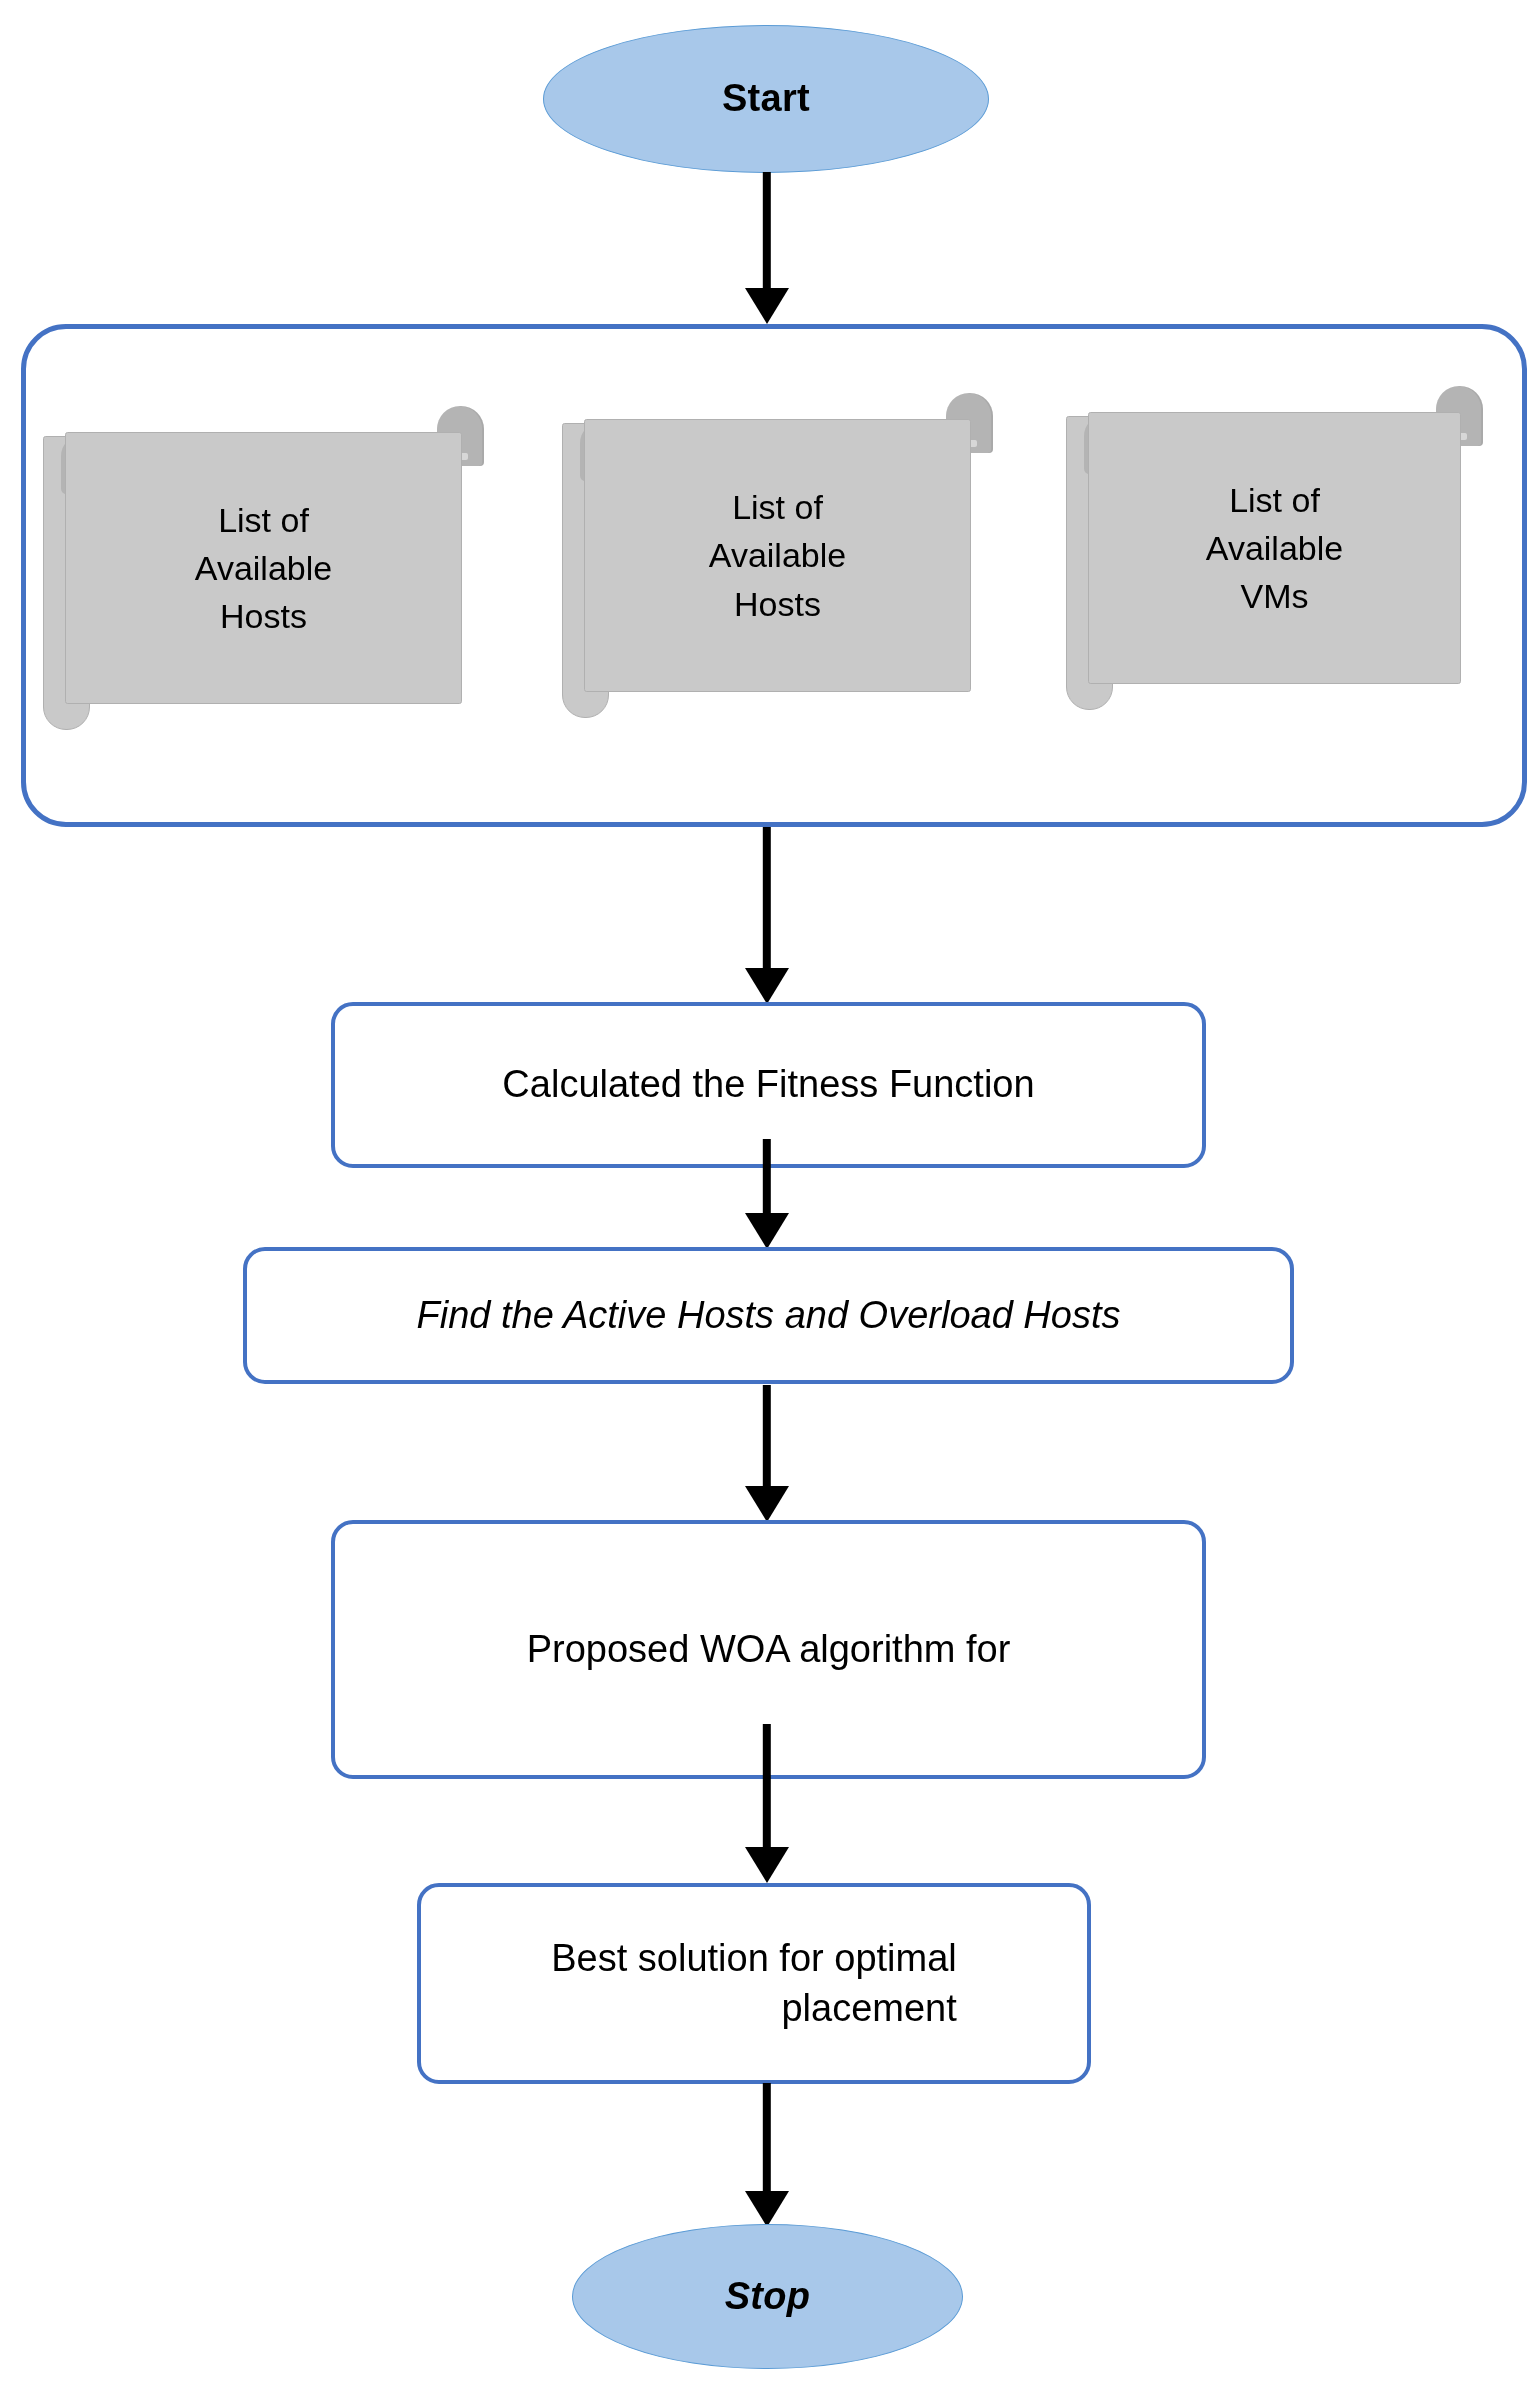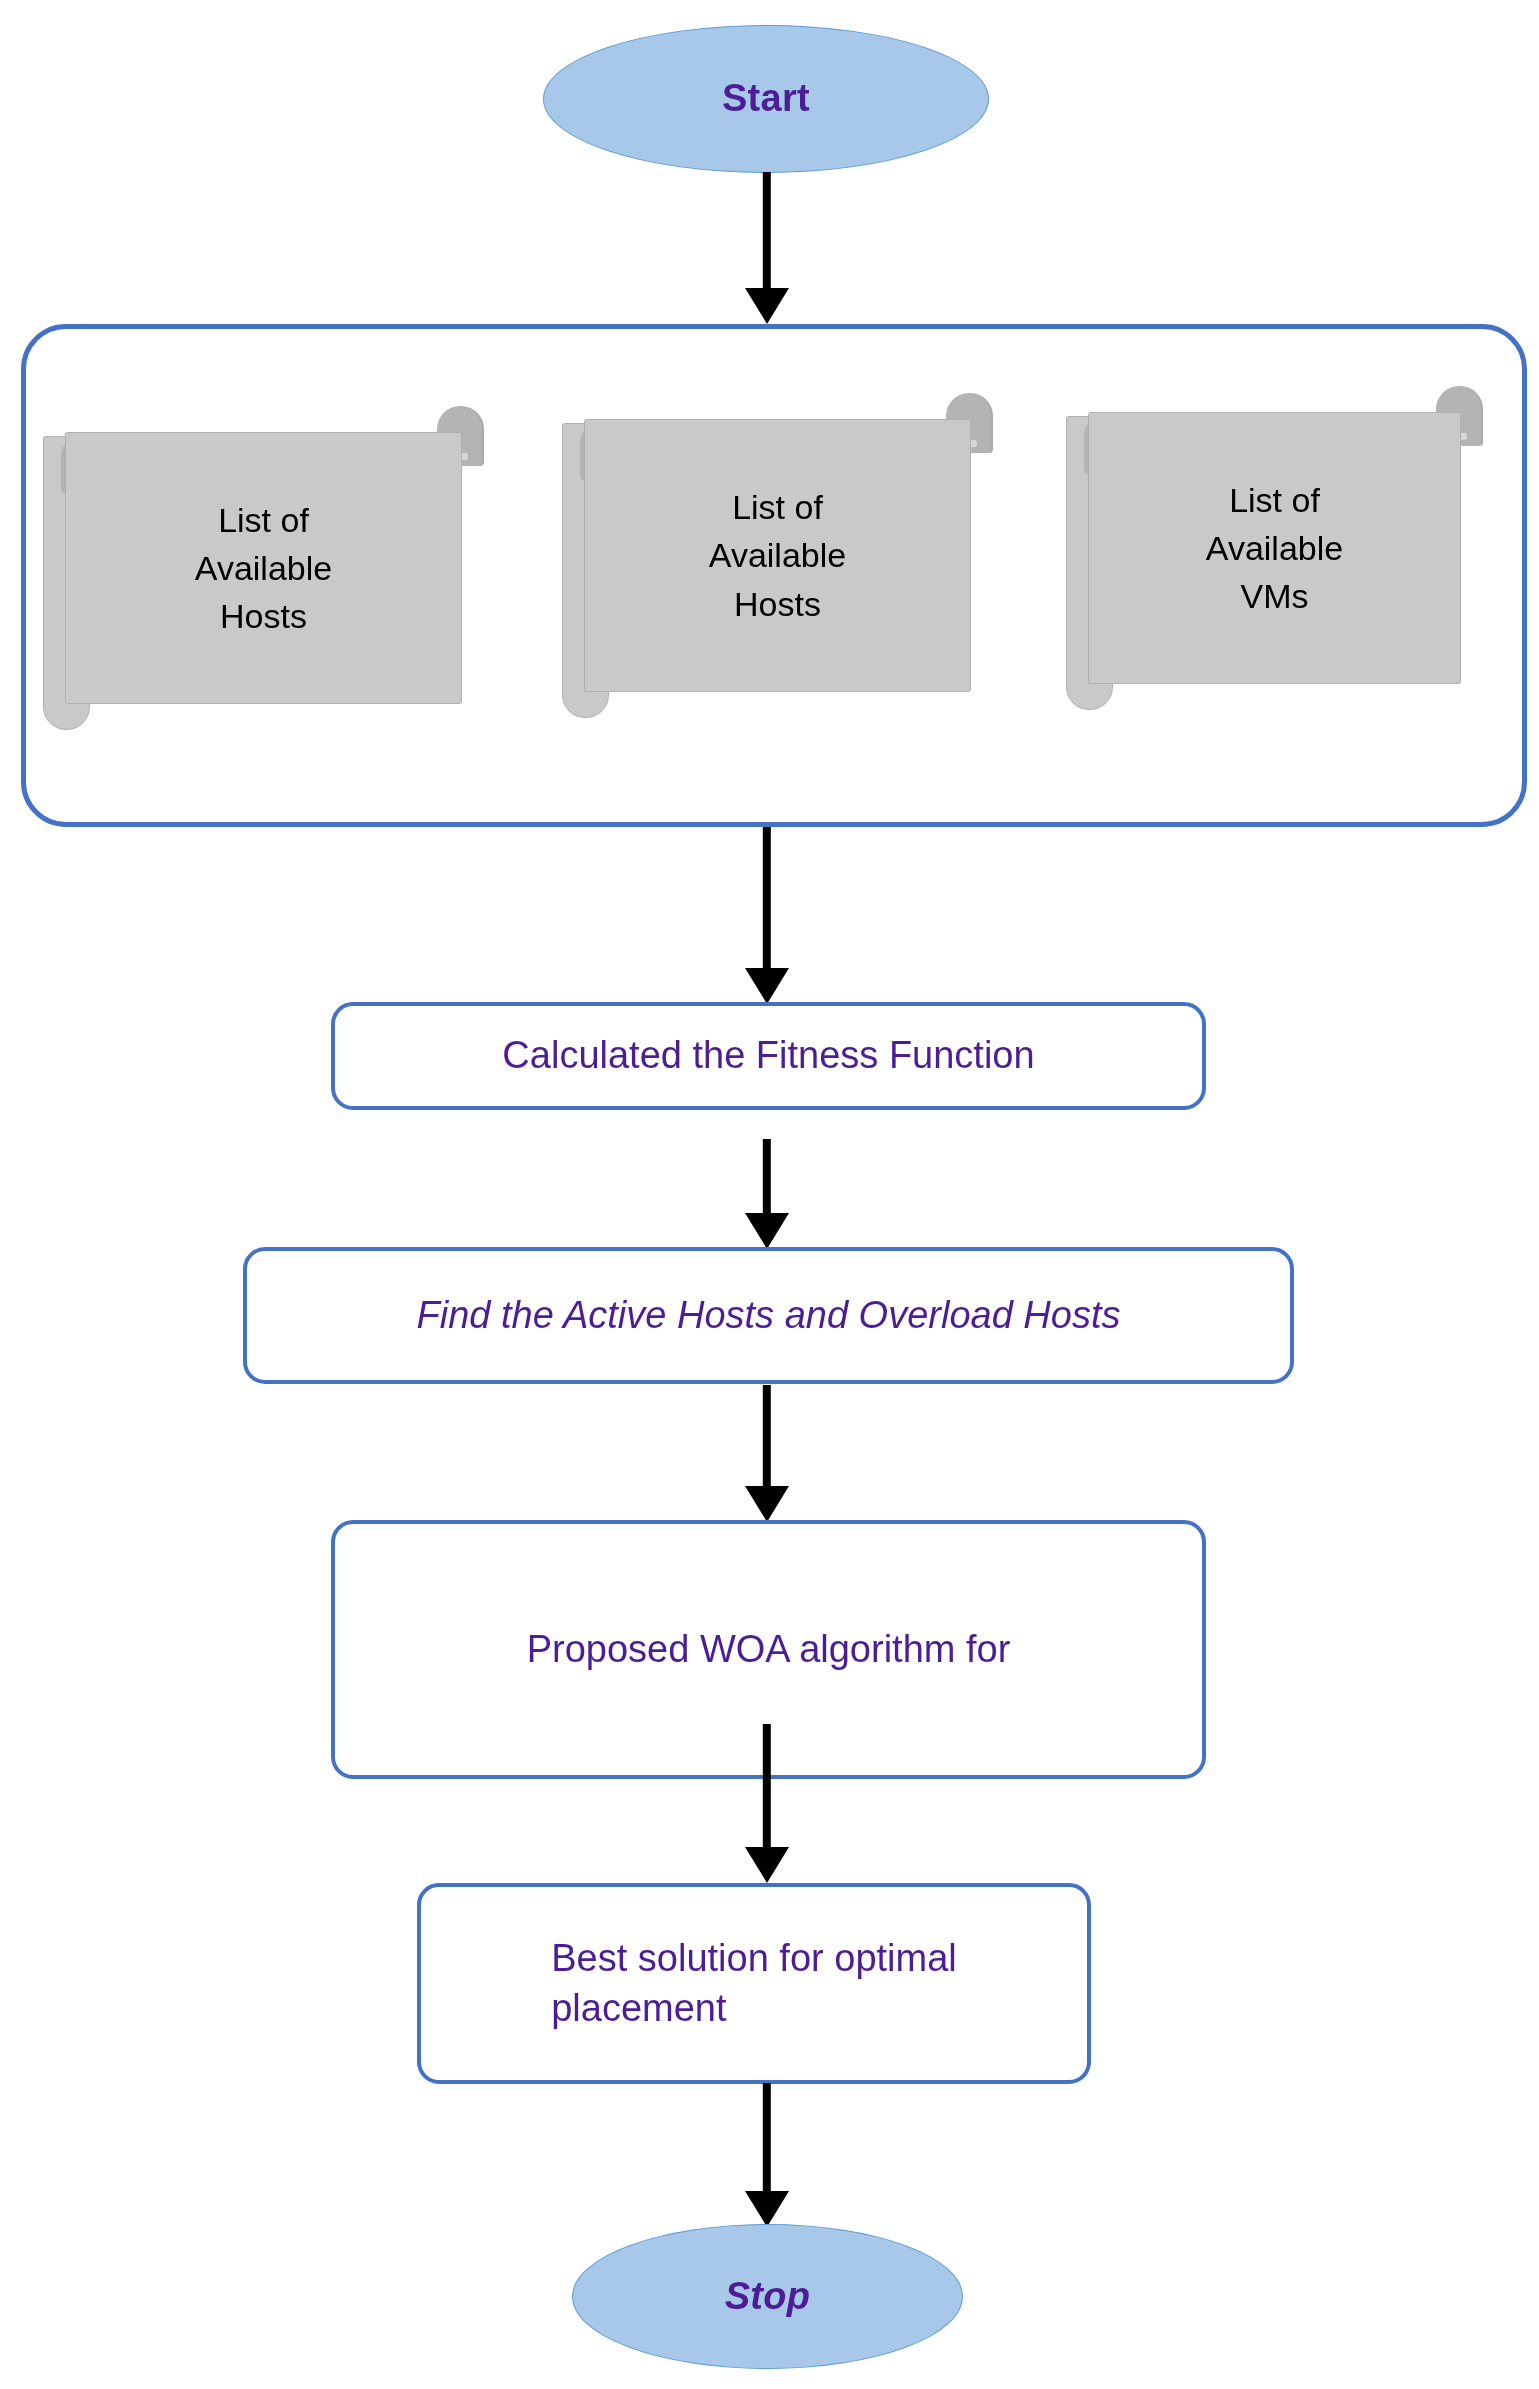--- a/index.html
+++ b/index.html
@@ -2,21 +2,21 @@
 <html style="font-size:10.4px"><head>
 <meta charset="utf-8">
 <style>
   html,body{margin:0;padding:0;background:#ffffff;}
   body{width:1539px;height:2389px;position:relative;
        font-family:"Liberation Sans","DejaVu Sans",sans-serif;
        -webkit-font-smoothing:antialiased;}
   #canvas{position:absolute;left:0;top:0;width:1539px;height:2389px;overflow:hidden;background:#fff;}
 
   .node{position:absolute;box-sizing:border-box;display:flex;align-items:center;
-        justify-content:center;text-align:left;color:#4c1d95;line-height:1.30;}
+        justify-content:center;text-align:right;color:#000000;line-height:1.30;}
 
   
   .terminator{border-radius:50%;background:#a8c8ea;border:1.9px solid #5b9bd5;
               font-size:38px;font-weight:bold;letter-spacing:0.3px;}
 
   
   .process{background:#ffffff;border:4.5px solid #4472c4;border-radius:22px;
            font-size:38px;padding:0 17px;}
 
   
@@ -104,21 +104,21 @@
         <div>VMs</div>
       </div>
     </div>
   </div>
 
   <div class="arrow" style="left:725px;top:827px;width:84px;height:177px;">
     <div class="shaft" style="height:144px;"></div>
     <div class="head"></div>
   </div>
 
-  <div class="node process" style="left:331px;top:1002px;width:875px;height:108px;">
+  <div class="node process" style="left:331px;top:1002px;width:875px;height:166px;">
     <span>Calculated the Fitness Function</span>
   </div>
 
   <div class="arrow" style="left:725px;top:1139px;width:84px;height:110px;">
     <div class="shaft" style="height:76px;"></div>
     <div class="head"></div>
   </div>
 
   <div class="node process" style="left:243px;top:1247px;width:1051px;height:137px;font-style:italic;">
     <span>Find the Active Hosts and Overload Hosts</span>

